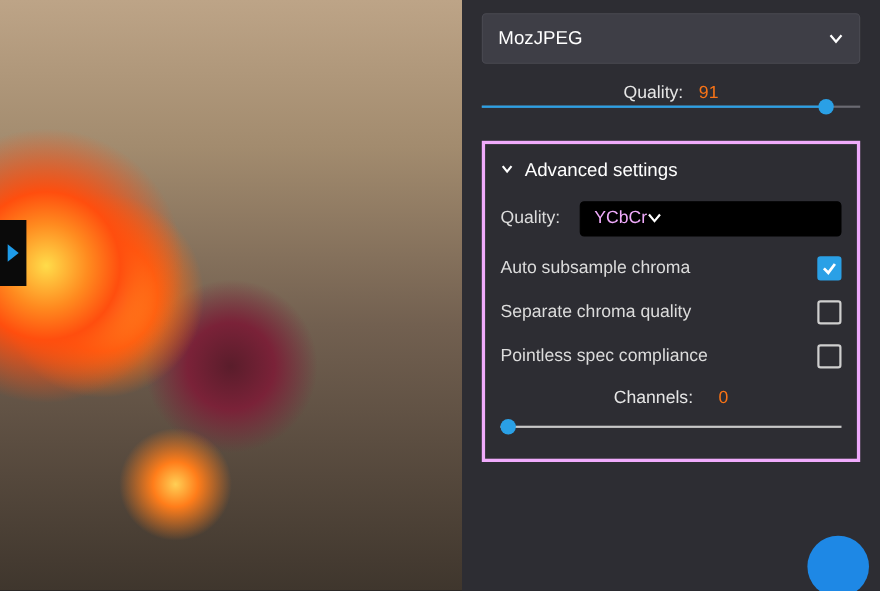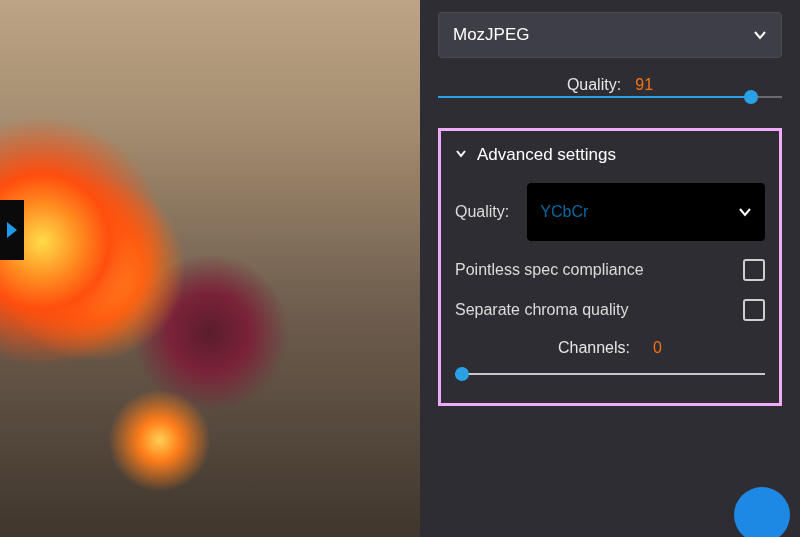--- a/index.html
+++ b/index.html
@@ -38,23 +38,23 @@
   .track { position: absolute; left: 0; right: 0; top: 8px; height: 2px; background: #6a6a72; }
   .track .fill { position: absolute; left: 0; top: 0; height: 2px; background: #2aa0e6; }
   .thumb { position: absolute; top: 2px; width: 14px; height: 14px; border-radius: 50%; background: #2aa0e6; transform: translateX(-50%); }
   
   .advanced-box { border: 3px solid #f0abfc; padding: 14px 14px 20px 14px; margin-top: 4px; display: flex; flex-direction: column; gap: 18px; }
   .adv-header { display: flex; align-items: center; gap: 10px; font-size: 17px; color: #fff; cursor: pointer; }
   .adv-header .chev { font-size: 12px; }
   .channels-row { display: flex; align-items: center; gap: 18px; }
   .channels-row .label { font-size: 16px; flex: 0 0 auto; }
   .channels-select {
-    flex: 1; display: flex; align-items: center; justify-content: space-between;
+    flex: 1; display: flex; align-items: center; justify-content: flex-start;
     background: #000; border: 1px solid #000; border-radius: 4px;
-    padding: 19px 12px; font-size: 16px; color: #0369a1; cursor: pointer;
+    padding: 6px 12px; font-size: 16px; color: #f0abfc; cursor: pointer;
   }
   .option-row { display: flex; align-items: center; justify-content: space-between; font-size: 16px; }
   .checkbox {
     width: 22px; height: 22px; border: 2px solid #cfcfcf; border-radius: 3px;
     display: flex; align-items: center; justify-content: center; cursor: pointer; background: transparent;
   }
   .checkbox.checked { background: #2aa0e6; border-color: #2aa0e6; }
   .checkbox.checked svg { display: block; }
   .checkbox svg { display: none; }
   .smoothing-block { display: flex; flex-direction: column; gap: 8px; }
@@ -120,30 +120,38 @@
         <div class="channels-select">
           <span>YCbCr</span>
           <span>
             <svg width="14" height="10" viewBox="0 0 14 10">
                 <polyline points="2,2 7,8 12,2" fill="none" stroke="#fff" stroke-width="2"></polyline>
               </svg>
           </span>
         </div>
       </div>
 
+      <div class="option-row">
+        <span>Auto subsample chroma</span>
+        <div class="checkbox checked">
+          <svg width="14" height="14" viewBox="0 0 14 14">
+              <polyline points="2,7 6,11 12,3" fill="none" stroke="#fff" stroke-width="2.5"></polyline>
+            </svg>
+        </div>
+      </div>
 
       <div class="option-row">
-        <span>Pointless spec compliance</span>
+        <span>Separate chroma quality</span>
         <div class="checkbox">
           
         </div>
       </div>
 
       <div class="option-row">
-        <span>Separate chroma quality</span>
+        <span>Pointless spec compliance</span>
         <div class="checkbox">
           
         </div>
       </div>
 
 
       <div class="smoothing-block">
         <div class="row">
           <span class="label">Channels:</span>
           <span class="val">0</span>

